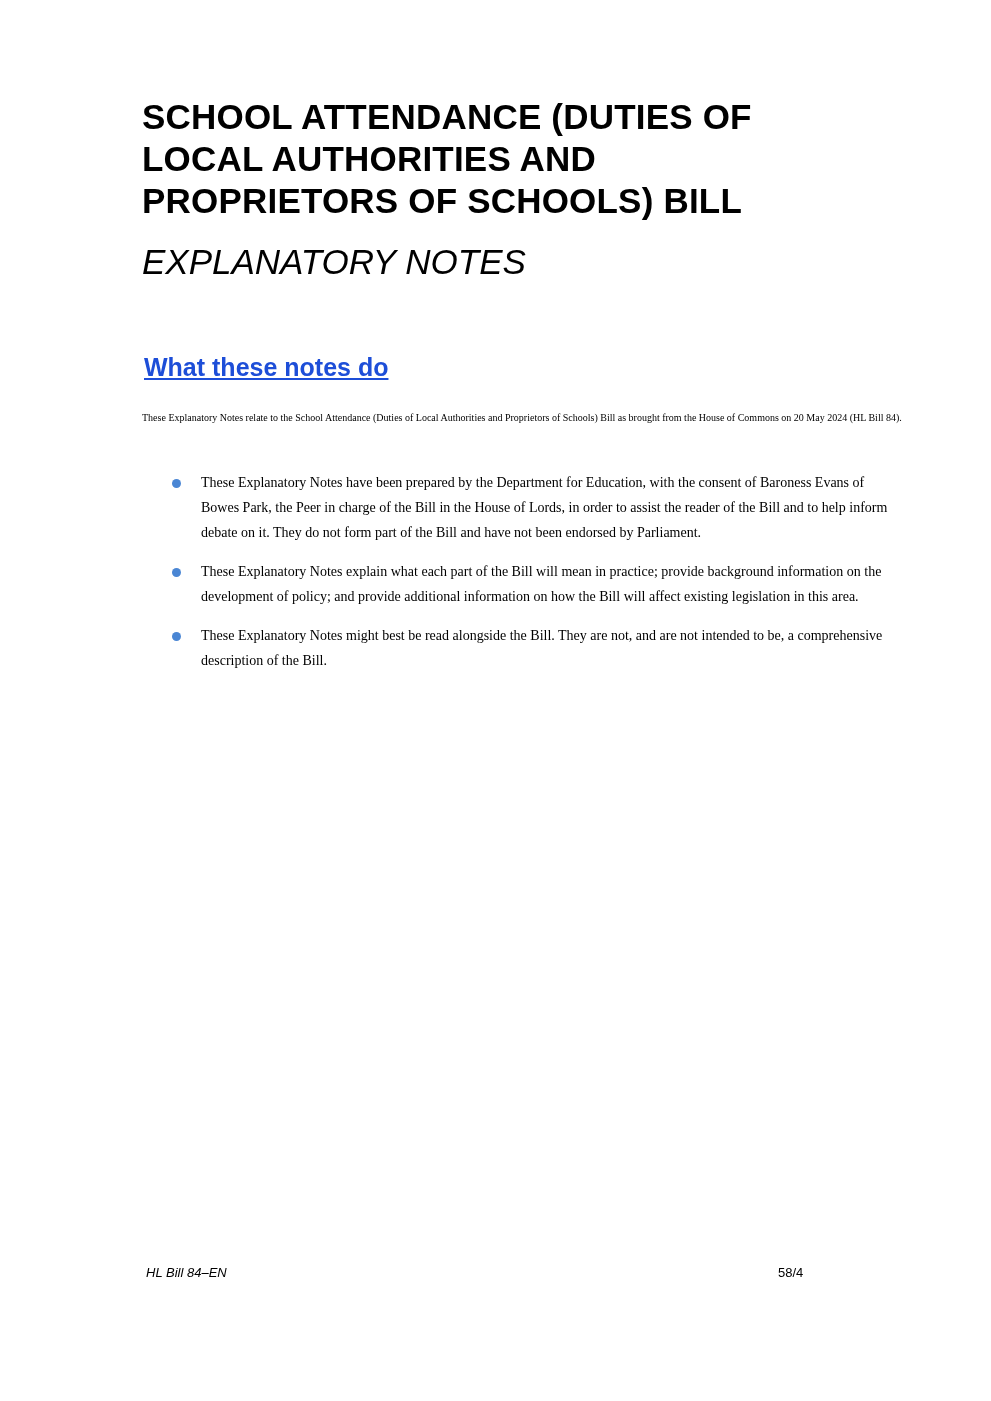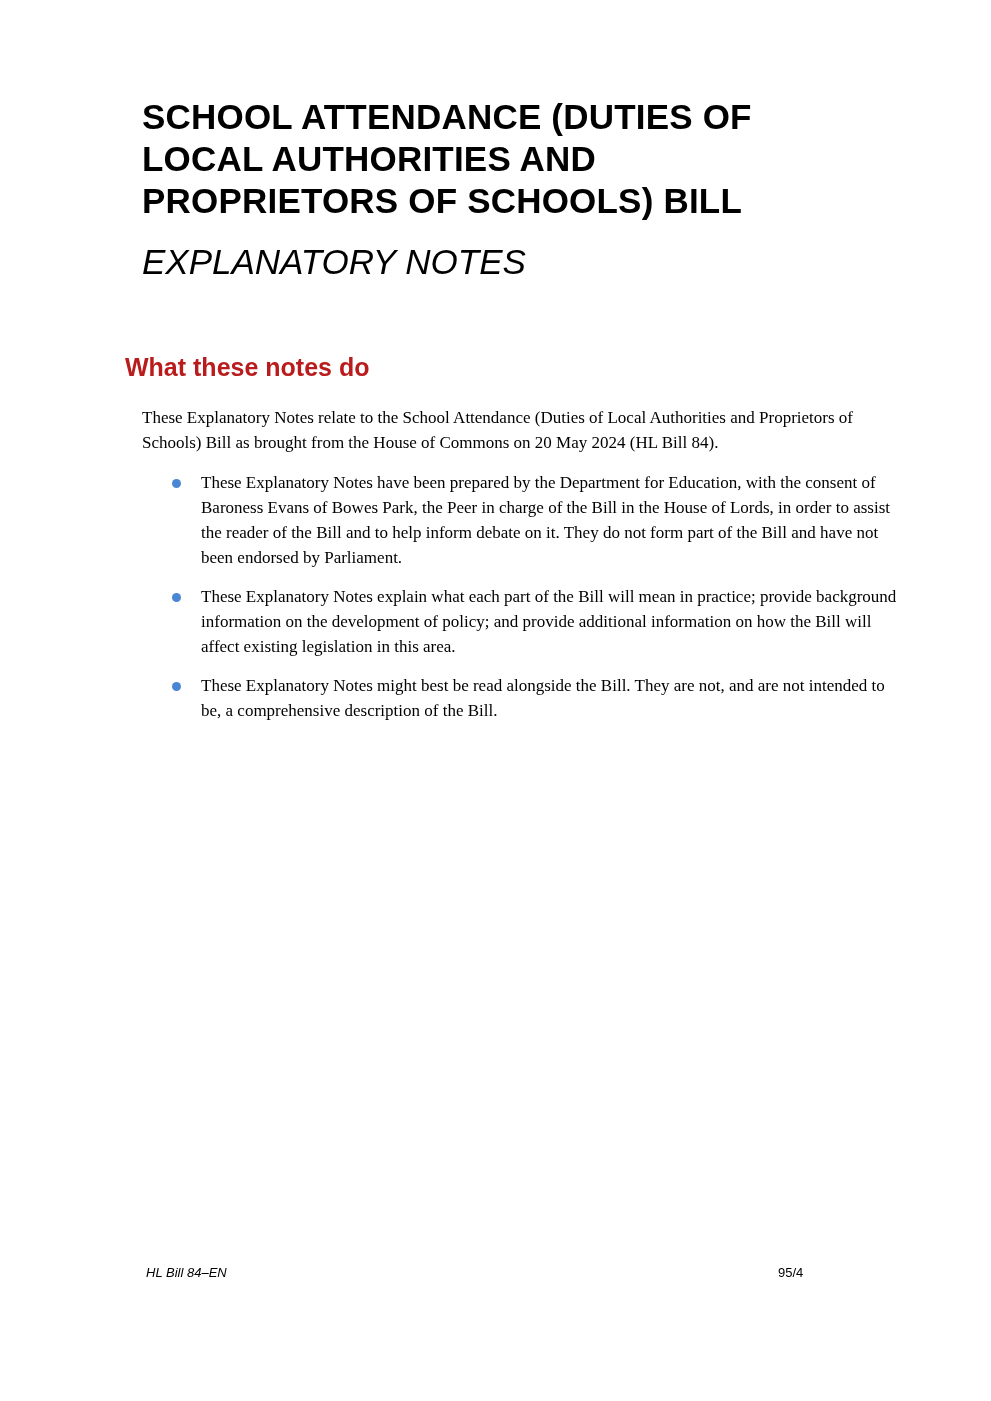--- a/index.html
+++ b/index.html
@@ -38,54 +38,55 @@
       top: 240px;
       margin: 0;
       font-family: "Liberation Sans", sans-serif;
       font-weight: normal;
       font-size: 35px;
       line-height: 44px;
       font-style: italic;
     }
     .section-heading {
       position: absolute;
-      left: 125px;
+      left: 144px;
       top: 350px;
       margin: 0;
       font-family: "Liberation Sans", sans-serif;
       font-weight: bold;
       font-size: 25px;
       line-height: 34px;
-      color: #b91c1c;
+      color: #1d4ed8;
+      text-decoration: underline;
     }
     .intro {
       position: absolute;
       left: 142px;
       top: 405px;
       width: 760px;
       margin: 0;
       font-family: "Liberation Serif", serif;
-      font-size: 17px;
+      font-size: 10px;
       line-height: 25px;
     }
     .bullets {
       position: absolute;
       left: 142px;
       top: 470px;
       width: 760px;
       margin: 0;
       padding: 0;
       list-style: none;
     }
     .bullet-item {
       position: relative;
       padding-left: 59px;
       margin: 0 0 14px 0;
       font-family: "Liberation Serif", serif;
-      font-size: 17px;
+      font-size: 14px;
       line-height: 25px;
     }
     .bullet-dot {
       position: absolute;
       left: 30px;
       top: 9px;
       width: 9px;
       height: 9px;
       border-radius: 50%;
       background: #4a86d4;
@@ -128,14 +129,14 @@
       <span class="bullet-dot"></span>
       <span>These Explanatory Notes explain what each part of the Bill will mean in practice; provide background information on the development of policy; and provide additional information on how the Bill will affect existing legislation in this area.</span>
     </li>
     <li class="bullet-item">
       <span class="bullet-dot"></span>
       <span>These Explanatory Notes might best be read alongside the Bill. They are not, and are not intended to be, a comprehensive description of the Bill.</span>
     </li>
   </ul>
 
   <div class="footer-left">HL Bill 84–EN</div>
-  <div class="footer-right">95/4</div>
+  <div class="footer-right">58/4</div>
 </div>
 
 </body></html>

